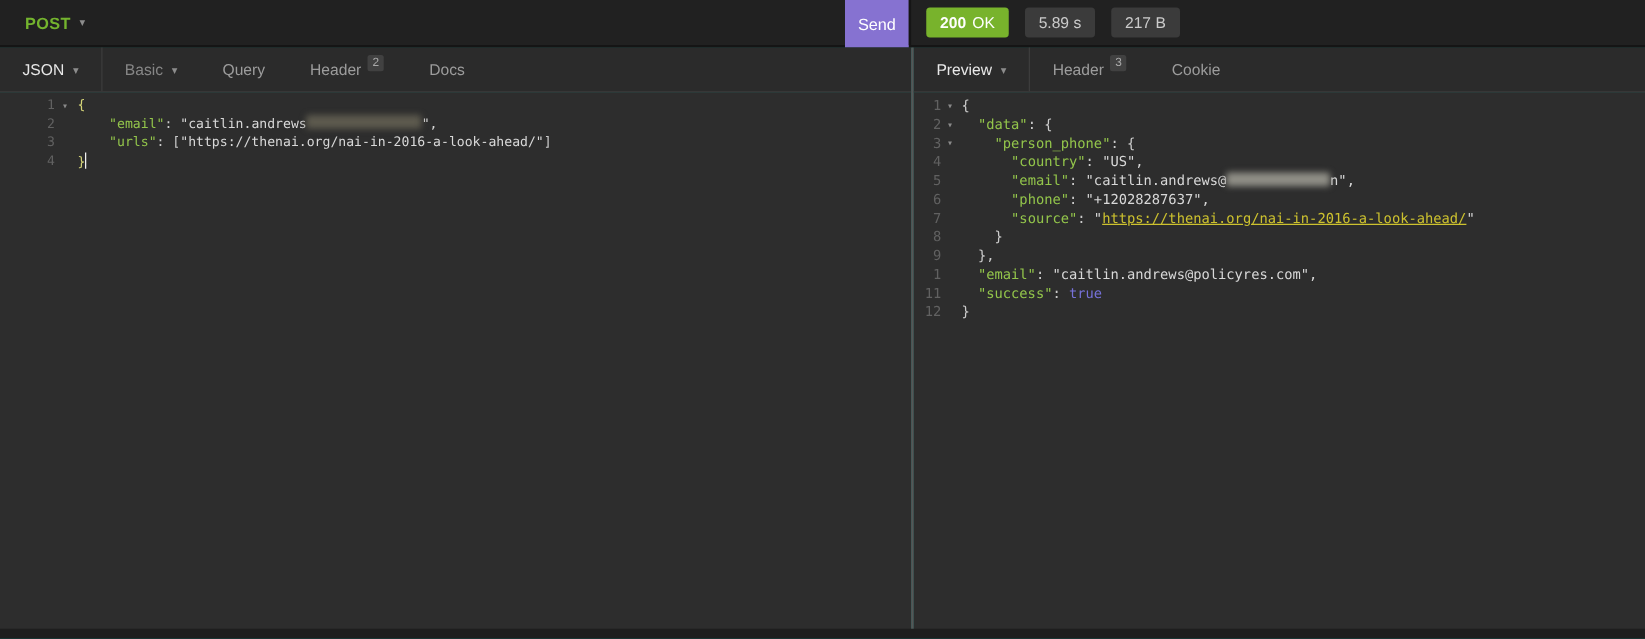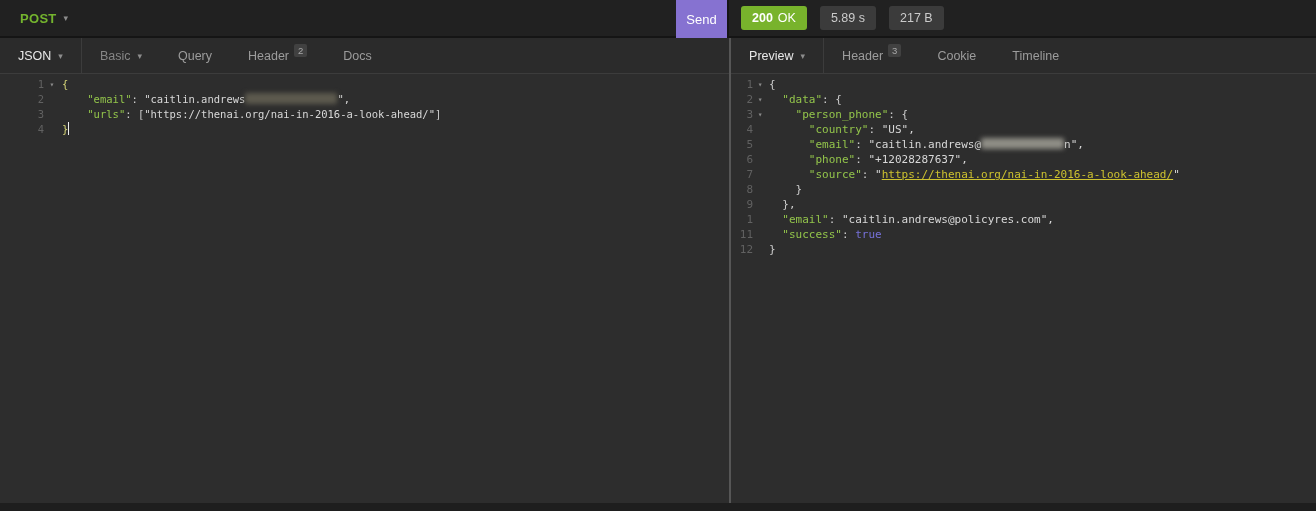--- a/index.html
+++ b/index.html
@@ -142,23 +142,20 @@
           <span class="caret">▾</span>
         </div>
         <div class="tabsep"></div>
         <div class="tab">
           <span>Header</span>
           <span class="tab-badge">3</span>
         </div>
         <div class="tab">
           <span>Cookie</span>
         </div>
-        <div class="tab">
-          <span>Timeline</span>
-        </div>
       </div>
       <div class="editor" id="response-editor">
           <div class="line">
             <span class="ln">1</span>
             <span class="fold">▾</span>
             <span class="content"><span class="tok-punc">{</span></span>
           </div>
           <div class="line">
             <span class="ln">2</span>
             <span class="fold">▾</span>

